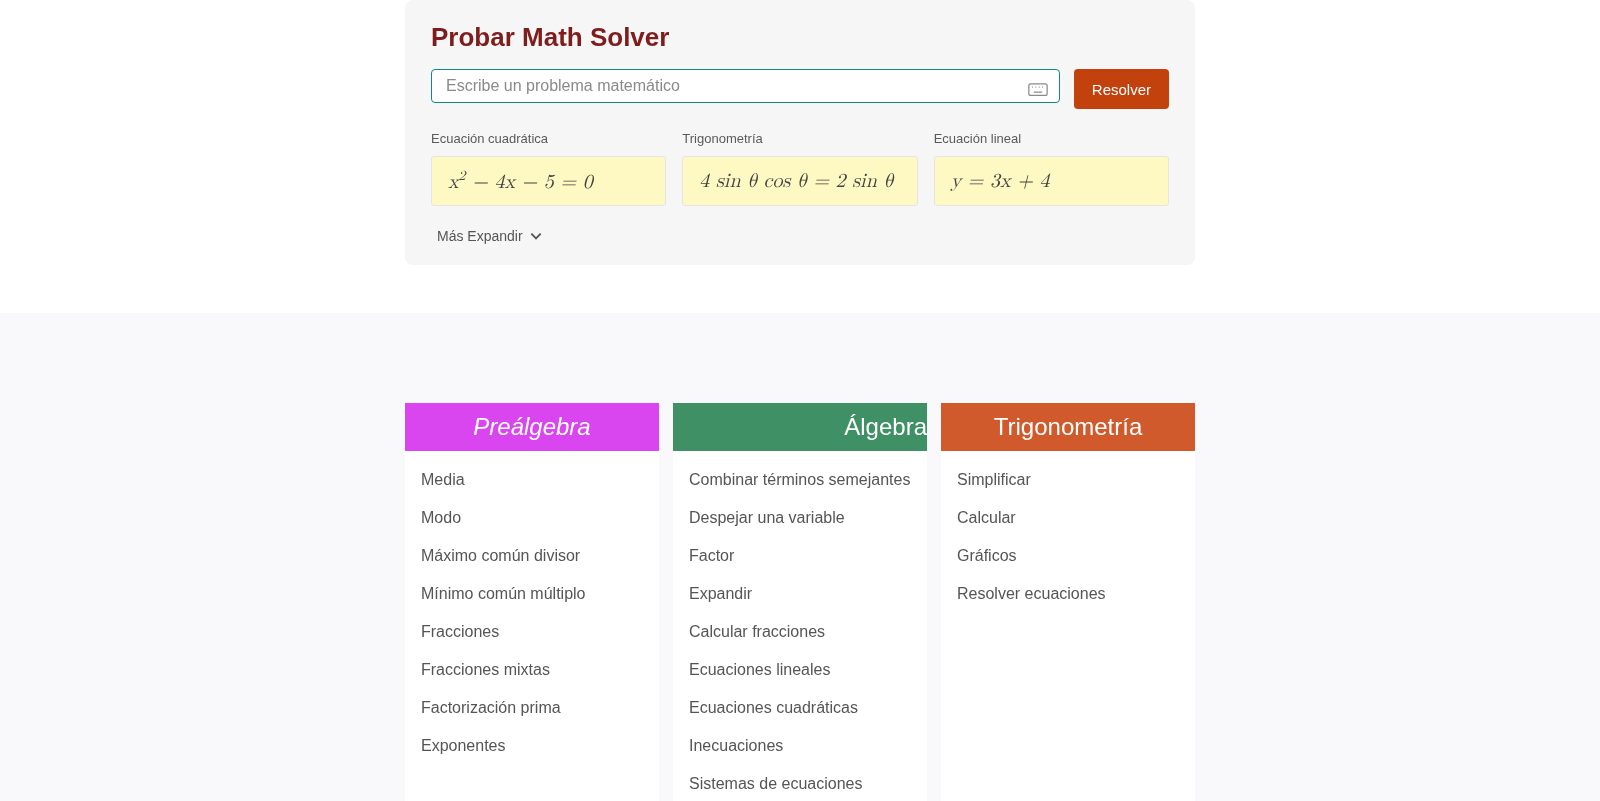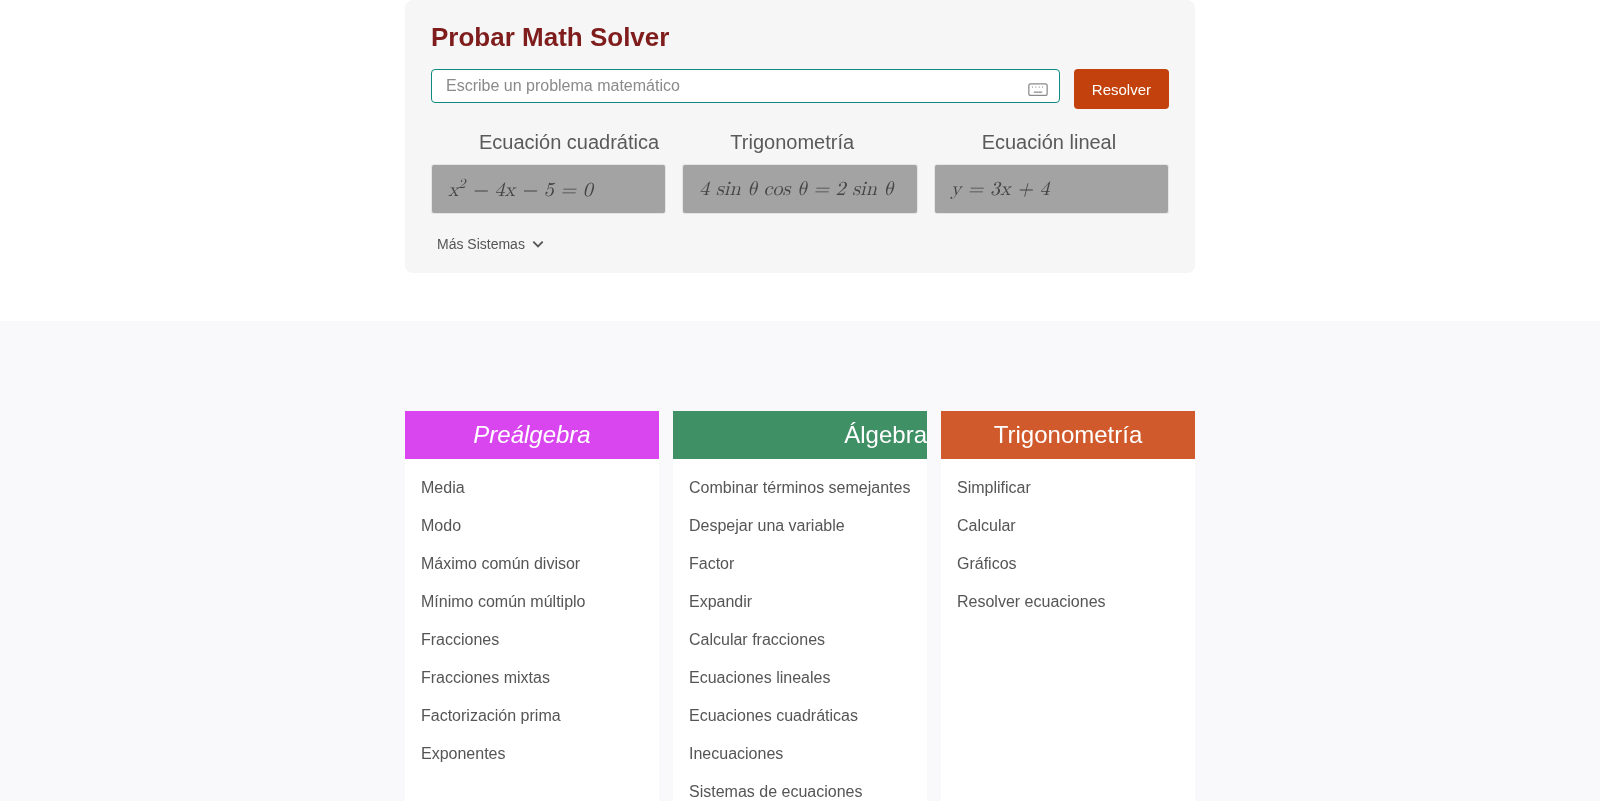--- a/index.html
+++ b/index.html
@@ -63,27 +63,26 @@
       font-size: 15px;
       height: 40px;
       cursor: pointer;
     }
     .examples-row {
       display: flex;
       gap: 16px;
     }
     .example-col { flex: 1; }
     .example-label {
-      font-size: 20px;
+      font-size: 13px;
       color: #5a5a5a;
       margin-bottom: 10px;
-      margin-left: 48px;
     }
     .example-card {
-      background: #a3a3a3;
+      background: #fef9c3;
       border: 1px solid #e5e5e5;
       border-radius: 3px;
       padding: 6px 16px;
       font-family: "Cambria Math", "Latin Modern Math", Georgia, serif;
       font-size: 20px;
       font-style: italic;
       color: #444;
       cursor: pointer;
       min-height: 50px;
       display: flex;
@@ -174,21 +173,21 @@
     </div>
     <div class="example-col">
       <div class="example-label">Ecuación lineal</div>
       <div class="example-card">
         <span><i>y</i> = 3<i>x</i> + 4</span>
       </div>
     </div>
   </div>
 
   <div class="more-examples">
-    <span>Más Sistemas</span>
+    <span>Más Expandir</span>
     <span class="chevron-down">
       <svg viewBox="0 0 12 12" fill="none" stroke="#555" stroke-width="1.6">
         <polyline points="2,4 6,8 10,4"></polyline>
       </svg>
     </span>
   </div>
 </div>
 
 <div class="categories-section">
   <div class="categories-wrap" id="categories-wrap">

